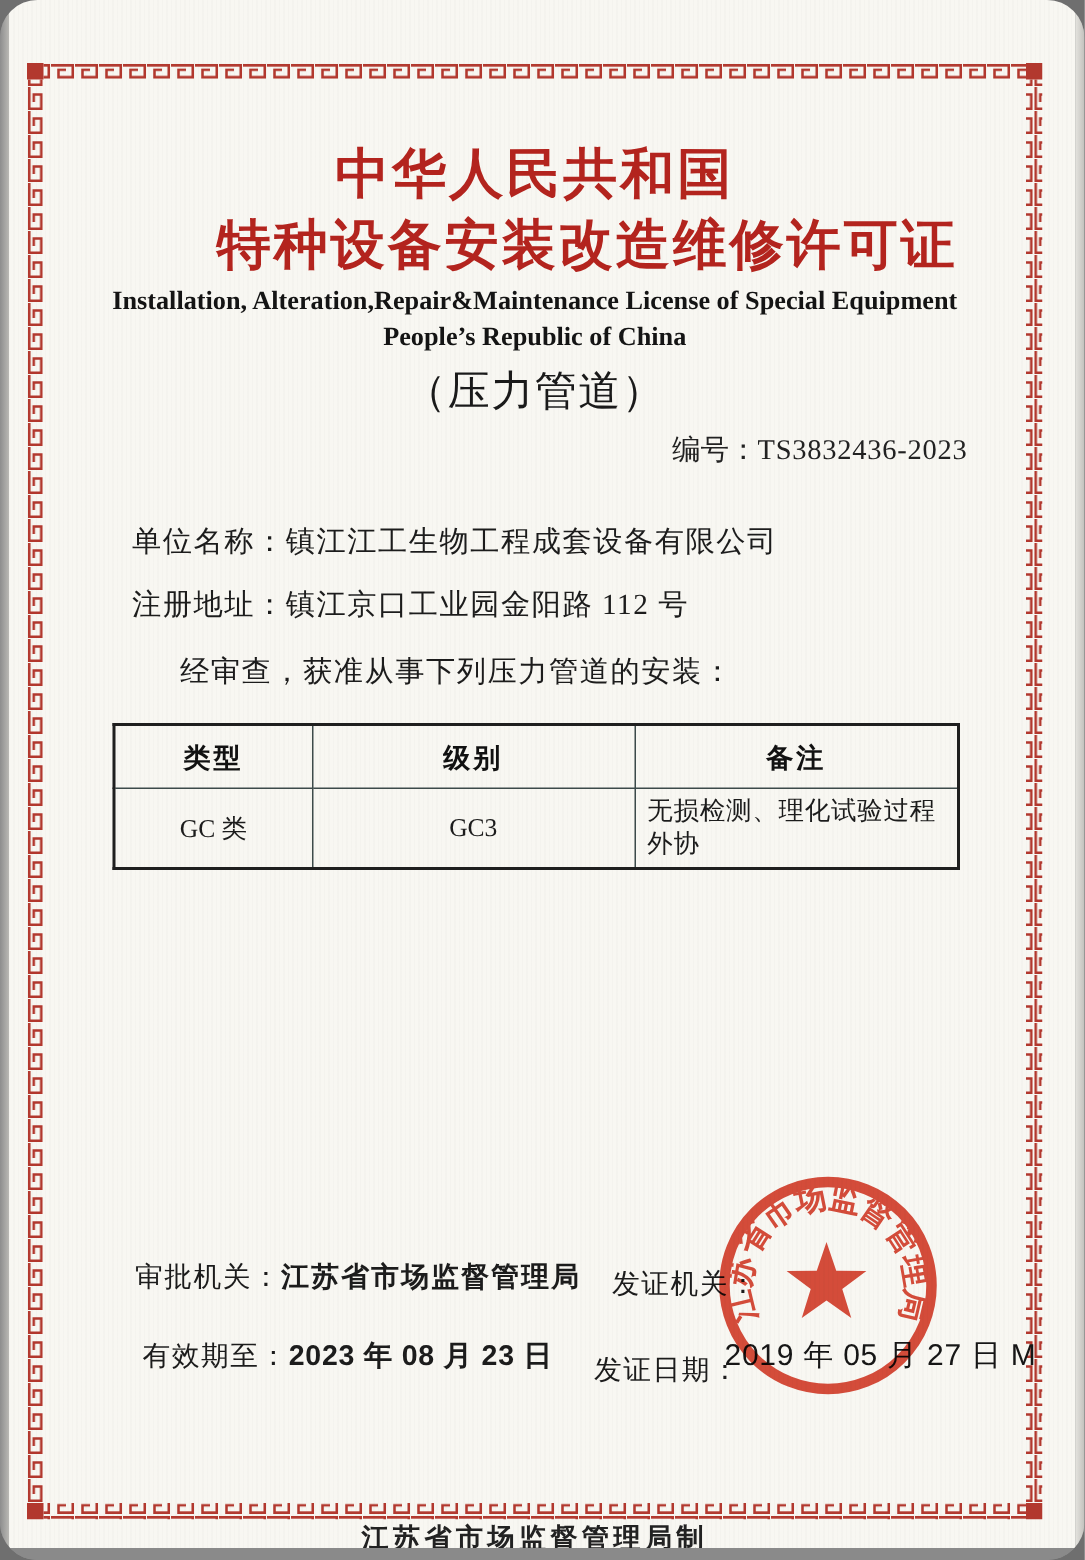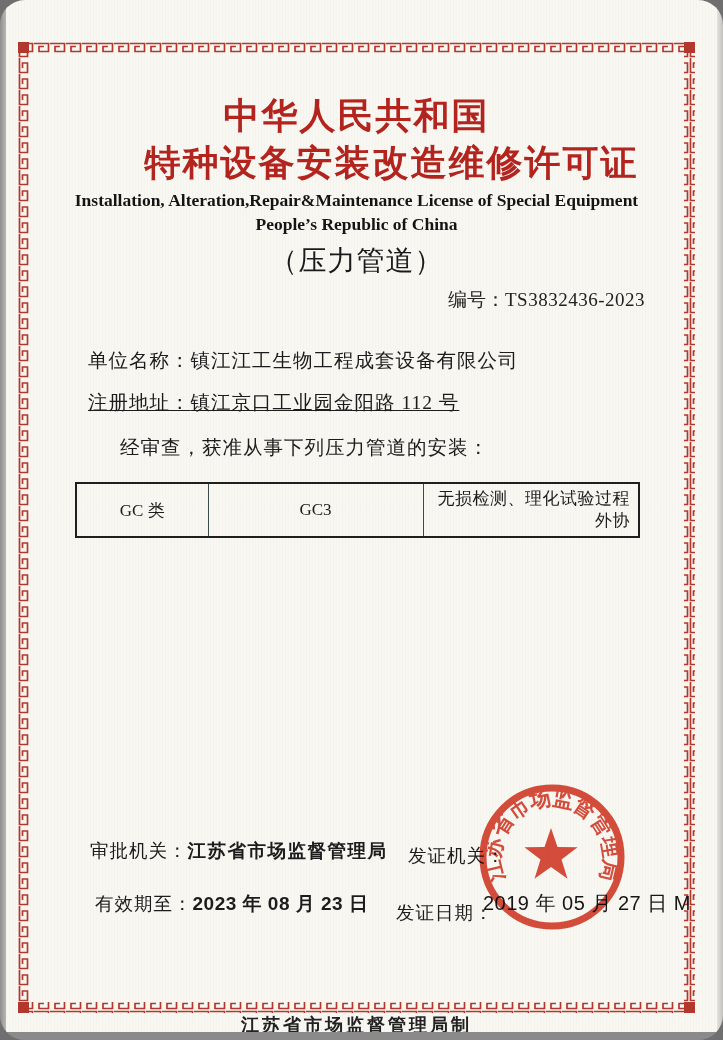--- a/index.html
+++ b/index.html
@@ -21,31 +21,31 @@
   .t2{top:139px;font-size:36px;letter-spacing:2px;margin-left:35px;}
   .en{font-family:"Liberation Serif",serif;font-weight:bold;color:#141414;}
   .e1{top:190px;font-size:17.5px;}
   .e2{top:214px;font-size:17.5px;}
   .category{top:242px;font-size:28px;font-family:"Liberation Sans",sans-serif;
     color:#1a1a1a;letter-spacing:1px;}
   .license-no{position:absolute;top:287px;right:78px;font-size:19px;color:#222;}
   .license-no .num{font-family:"Liberation Serif",serif;letter-spacing:0.5px;}
   .field{position:absolute;font-size:19.5px;color:#1c1c1c;letter-spacing:1px;}
   .company-line{left:88px;top:347px;}
-  .address-line{left:88px;top:389px;text-decoration:underline;}
+  .address-line{left:88px;top:389px;}
   .note-line{left:120px;top:434px;text-align:right;}
   table.scope{position:absolute;left:75px;top:482px;width:563px;
     border-collapse:collapse;table-layout:fixed;}
   table.scope th,table.scope td{border:1px solid #3c4a4a;}
   table.scope{border:2px solid #1f1f1f;}
   table.scope th{height:39px;font-size:18px;font-weight:bold;
     font-family:"Liberation Sans",sans-serif;letter-spacing:2px;color:#111;}
   table.scope td{height:48px;font-size:17px;color:#1c1c1c;text-align:center;
     font-family:"Liberation Serif",serif;}
-  table.scope td.remark{text-align:right;padding:2px 8px;line-height:1.3;letter-spacing:0.5px;}
+  table.scope td.remark{text-align:left;padding:2px 8px;line-height:1.3;letter-spacing:0.5px;}
   .approval-line{left:90px;top:838px;font-size:18.5px;}
   .approval-line .org{font-family:"Liberation Sans",sans-serif;font-weight:bold;letter-spacing:1.5px;}
   .issuing-org-label{left:408px;top:843px;font-size:18.5px;}
   .valid-line{left:95px;top:891px;font-size:18.5px;}
   .valid-line .date{font-family:Liberation Sans, sans-serif;font-weight:bold;
     font-size:19px;letter-spacing:0.5px;}
   .issue-date-label{left:396px;top:900px;font-size:18.5px;}
   .issue-date-value{left:483px;top:890px;font-size:20px;
     font-family:"Liberation Sans",sans-serif;letter-spacing:0.5px;color:#161616;}
   .seal{position:absolute;left:477px;top:782px;mix-blend-mode:multiply;opacity:0.9;}
@@ -91,20 +91,25 @@
   <div class="field address-line"><span>注册地址：</span><span>镇江京口工业园金阳路 112 号</span></div>
   <div class="field note-line">经审查，获准从事下列压力管道的安装：</div>
 
   <table class="scope">
     <colgroup>
         <col style="width:132px">
         <col style="width:215px">
         <col style="width:216px">
       </colgroup>
     <tbody>
+        <tr>
+      <th>类型</th>
+      <th>级别</th>
+      <th>备注</th>
+    </tr>
     <tr>
       <td>GC 类</td>
       <td>GC3</td>
       <td class="remark">无损检测、理化试验过程外协</td>
     </tr>
   </tbody>
     </table>
 
   <div class="field approval-line"><span>审批机关：</span><span class="org">江苏省市场监督管理局</span></div>
   <div class="field issuing-org-label">发证机关：</div>

